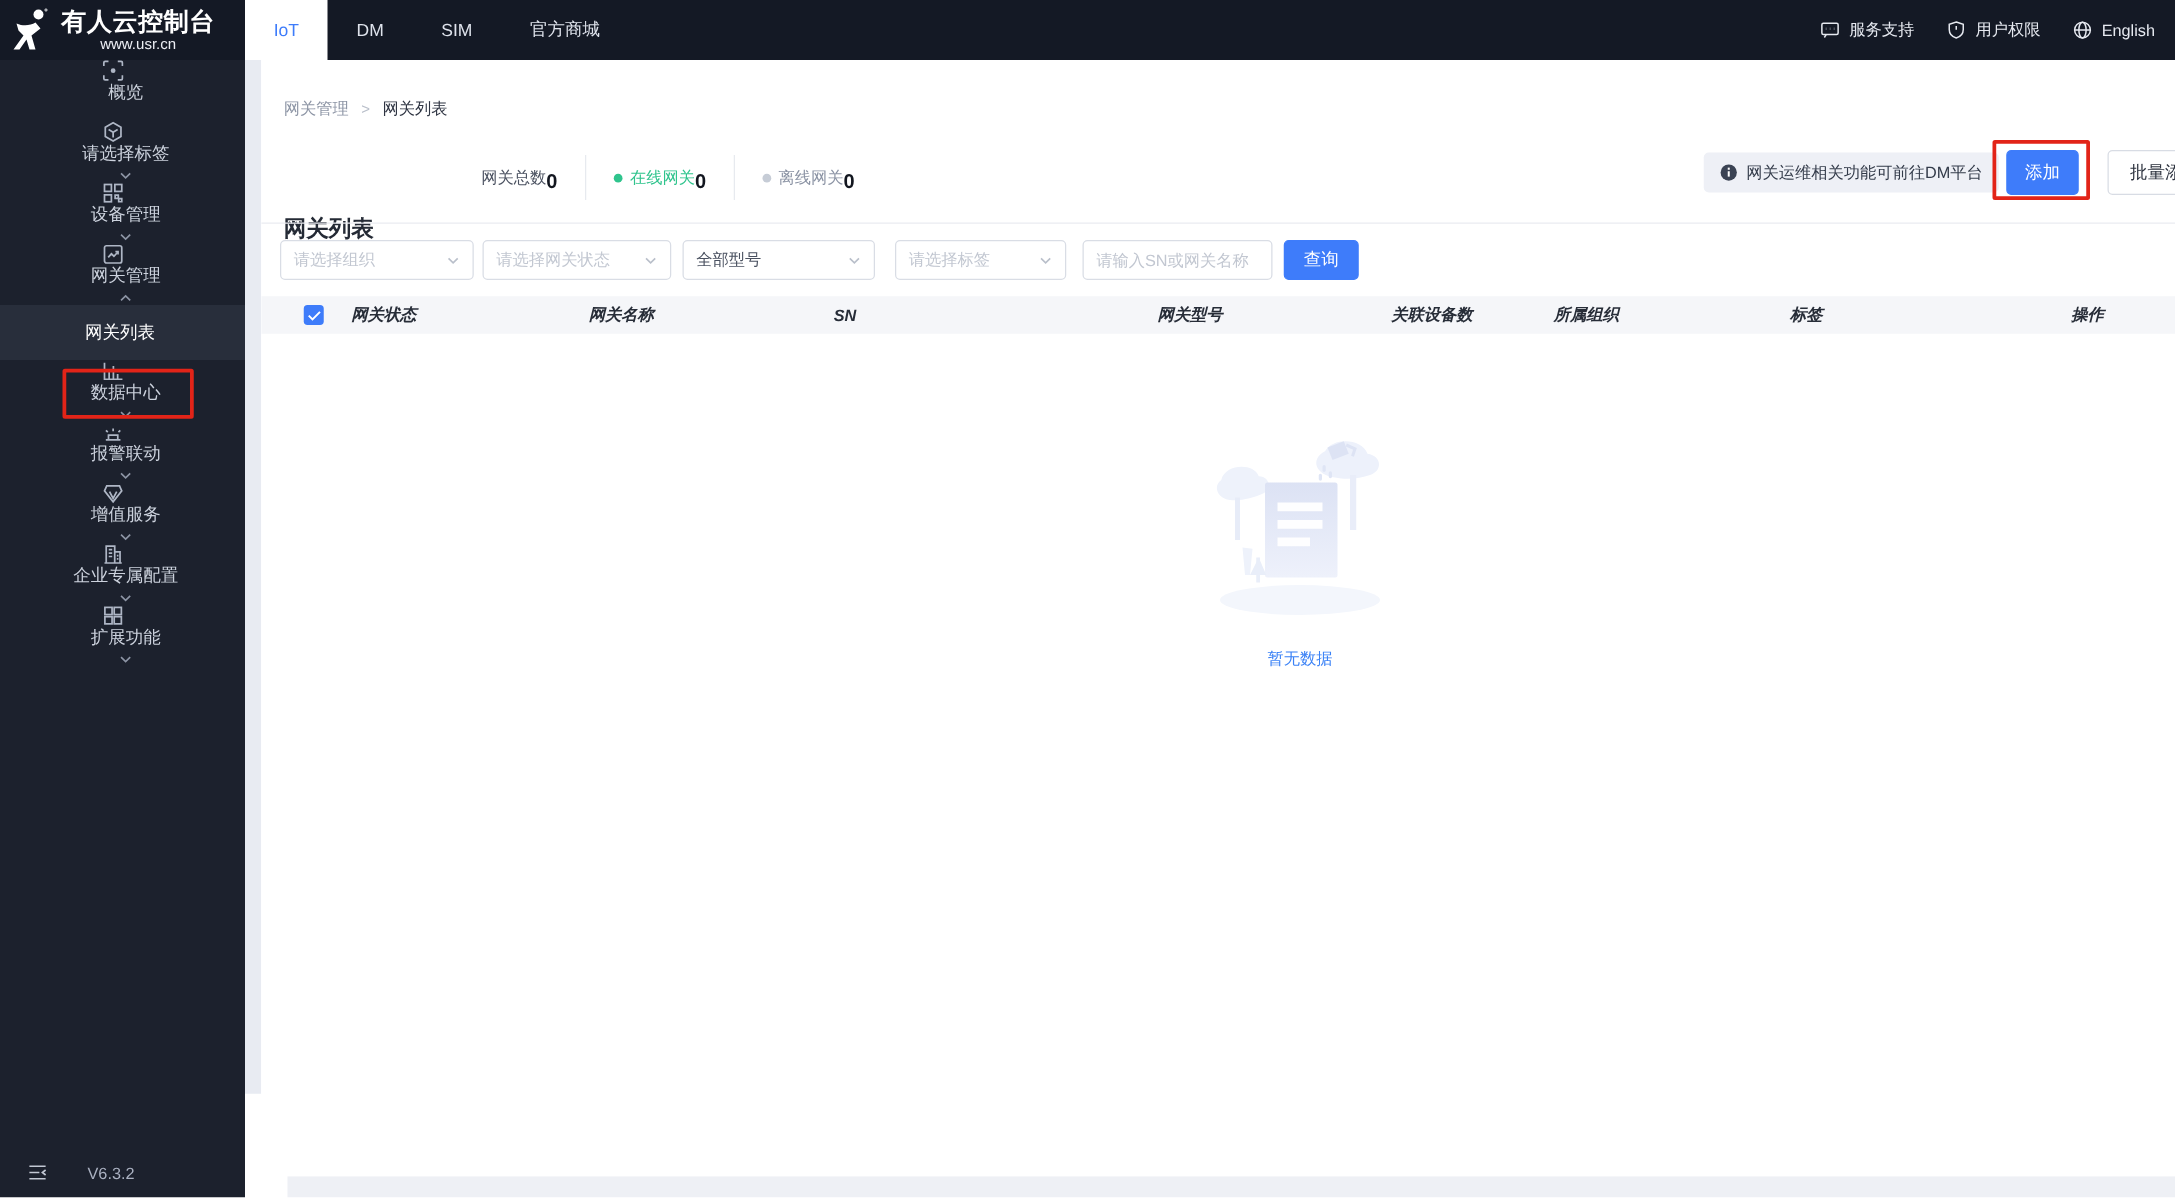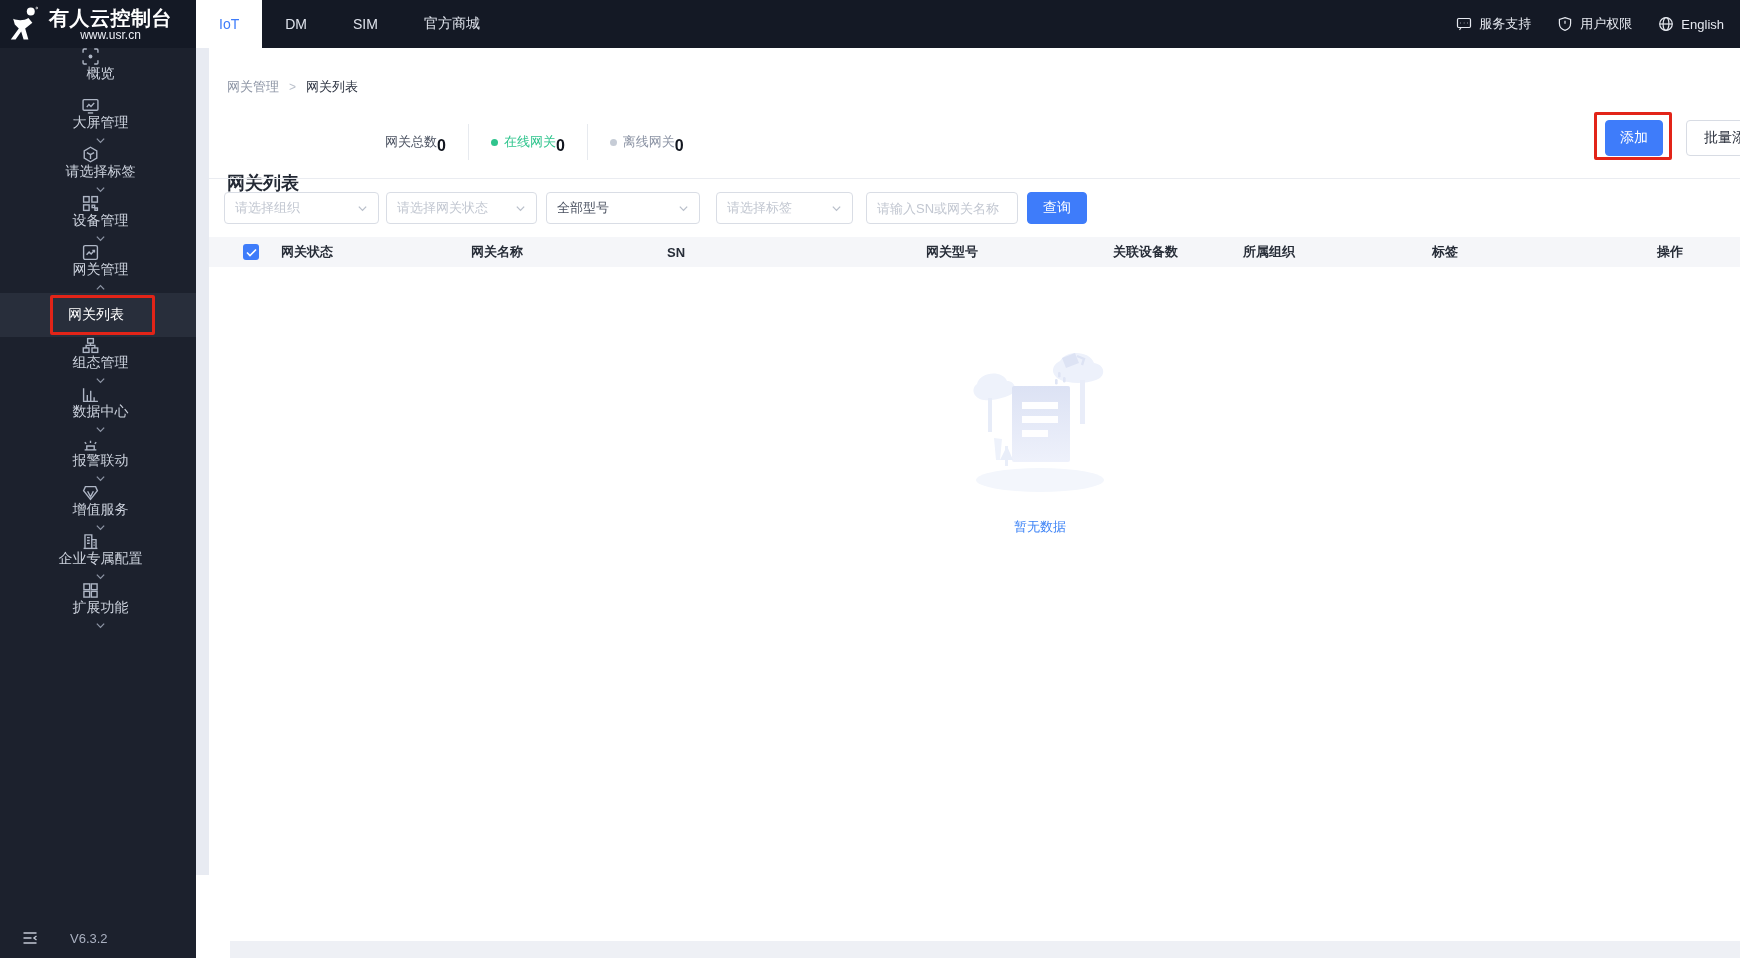--- a/index.html
+++ b/index.html
@@ -66,21 +66,21 @@
   
   .filters { position:absolute; left:0; top:144px; width:100%; height:32px; display:flex; }
   .sel { height:32px; border:1px solid #d9dde5; border-radius:4px; background:#fff; display:flex; align-items:center; justify-content:space-between; padding:0 10px; font-size:13px; cursor:pointer; }
   .sel .ph { color:#c2c7d1; }
   .sel .val { color:#4a5160; }
   .sel svg { color:#b9bfca; flex:none; margin-left:6px; }
   .filters input { height:32px; border:1px solid #d9dde5; border-radius:4px; padding:0 10px; font-size:13px; color:#4a5160; font-family:inherit; outline:none; }
   .filters input::placeholder { color:#c2c7d1; }
 
   
-  .thead { position:absolute; left:0; top:189px; width:100%; height:30px; background:#f5f6f9; display:flex; align-items:center; font-size:13px; font-weight:bold; color:#272d38; }
+  .thead { position:absolute; left:0; top:189px; width:100%; height:30px; background:#f5f6f9; display:flex; align-items:center; font-size:13px; font-weight:bold; color:#272d38;font-style:italic; }
   .th { white-space:nowrap; }
   .cb-cell { width:72px; padding-left:34px; display:flex; align-items:center; }
   .checkbox { width:16px; height:16px; background:#3e7cfa; border-radius:3px; display:flex; align-items:center; justify-content:center; cursor:pointer; }
 
   
   .empty { position:absolute; left:661px; top:300px; width:340px; text-align:center; }
   .empty-text { margin-top:18px; font-size:13px; color:#3b82f6; }
 
   
   .anno { position:absolute; border:3px solid #e22418; border-radius:2px; z-index:50; pointer-events:none; }
@@ -145,35 +145,20 @@
         <svg viewBox="0 0 16 16" fill="none" stroke="currentColor" stroke-width="1.3">
           <path d="M1 4.5V2a1 1 0 011-1h2.5M11.5 1H14a1 1 0 011 1v2.5M15 11.5V14a1 1 0 01-1 1h-2.5M4.5 15H2a1 1 0 01-1-1v-2.5"></path>
           <circle cx="8" cy="8" r="1.8" fill="currentColor" stroke="none"></circle>
         </svg>
       </span>
     <span class="s-label">概览</span>
   </div>
   <div class="s-item">
     <span class="s-icon">
         <svg viewBox="0 0 16 16" fill="none" stroke="currentColor" stroke-width="1.3">
-          <rect x="1" y="2.5" width="14" height="10" rx="1"></rect>
-          <path d="M4.5 9.5l2-2.5 2 2 3-3.5"></path>
-          <path d="M5.5 15h5"></path>
-        </svg>
-      </span>
-    <span class="s-label">大屏管理</span>
-    <span class="s-chev">
-        <svg width="11" height="11" viewBox="0 0 12 12" fill="none" stroke="currentColor" stroke-width="1.4">
-          <path d="M2 4l4 4 4-4"></path>
-        </svg>
-      </span>
-  </div>
-  <div class="s-item">
-    <span class="s-icon">
-        <svg viewBox="0 0 16 16" fill="none" stroke="currentColor" stroke-width="1.3">
           <path d="M8 1.2l5.9 3.4v6.8L8 14.8l-5.9-3.4V4.6z"></path>
           <path d="M8 8.2v4M8 8.2L4.6 6.2M8 8.2l3.4-2"></path>
         </svg>
       </span>
     <span class="s-label">请选择标签</span>
     <span class="s-chev">
         <svg width="11" height="11" viewBox="0 0 12 12" fill="none" stroke="currentColor" stroke-width="1.4">
           <path d="M2 4l4 4 4-4"></path>
         </svg>
       </span>
@@ -204,36 +189,20 @@
       </span>
     <span class="s-label">网关管理</span>
     <span class="s-chev up">
         <svg width="11" height="11" viewBox="0 0 12 12" fill="none" stroke="currentColor" stroke-width="1.4">
           <path d="M2 4l4 4 4-4"></path>
         </svg>
       </span>
   </div>
   <div class="s-sub">
     <span>网关列表</span>
-  </div>
-  <div class="s-item">
-    <span class="s-icon">
-        <svg viewBox="0 0 16 16" fill="none" stroke="currentColor" stroke-width="1.3">
-          <rect x="5.3" y="1.5" width="5.4" height="4.2"></rect>
-          <rect x="1.2" y="10.3" width="5.4" height="4.2"></rect>
-          <rect x="9.4" y="10.3" width="5.4" height="4.2"></rect>
-          <path d="M8 5.7v2.2M3.9 10.3V7.9h8.2v2.4"></path>
-        </svg>
-      </span>
-    <span class="s-label">组态管理</span>
-    <span class="s-chev">
-        <svg width="11" height="11" viewBox="0 0 12 12" fill="none" stroke="currentColor" stroke-width="1.4">
-          <path d="M2 4l4 4 4-4"></path>
-        </svg>
-      </span>
   </div>
   <div class="s-item">
     <span class="s-icon">
         <svg viewBox="0 0 16 16" fill="none" stroke="currentColor" stroke-width="1.3">
           <path d="M1.5 2v12.5H15"></path>
           <path d="M5 14.5V8.5M8.2 14.5V4.5M11.4 14.5V10.5"></path>
         </svg>
       </span>
     <span class="s-label">数据中心</span>
     <span class="s-chev">
@@ -345,20 +314,28 @@
     <div class="stat-div"></div>
     <div class="stat offline">
       <span class="stat-label">
           <span class="dot"></span>
           <span>离线网关</span>
         </span>
       <span class="stat-value">0</span>
     </div>
   </div>
 
+  <div class="dm-pill">
+    <svg width="14" height="14" viewBox="0 0 14 14">
+        <circle cx="7" cy="7" r="6.5" fill="#3b4354"></circle>
+        <rect x="6.2" y="6" width="1.6" height="4.3" fill="#fff"></rect>
+        <rect x="6.2" y="3.1" width="1.6" height="1.7" fill="#fff"></rect>
+      </svg>
+    <span>网关运维相关功能可前往DM平台</span>
+  </div>
   <div class="btn btn-primary add-btn">添加</div>
   <div class="btn btn-plain batch-btn">批量添加</div>
 
   <div class="hr"></div>
 
   <div class="filters">
     <div class="sel" style="width:155px; margin-left:15px;">
       <span class="ph">请选择组织</span>
       <svg width="11" height="11" viewBox="0 0 12 12" fill="none" stroke="currentColor" stroke-width="1.4">
           <path d="M2 4l4 4 4-4"></path>

